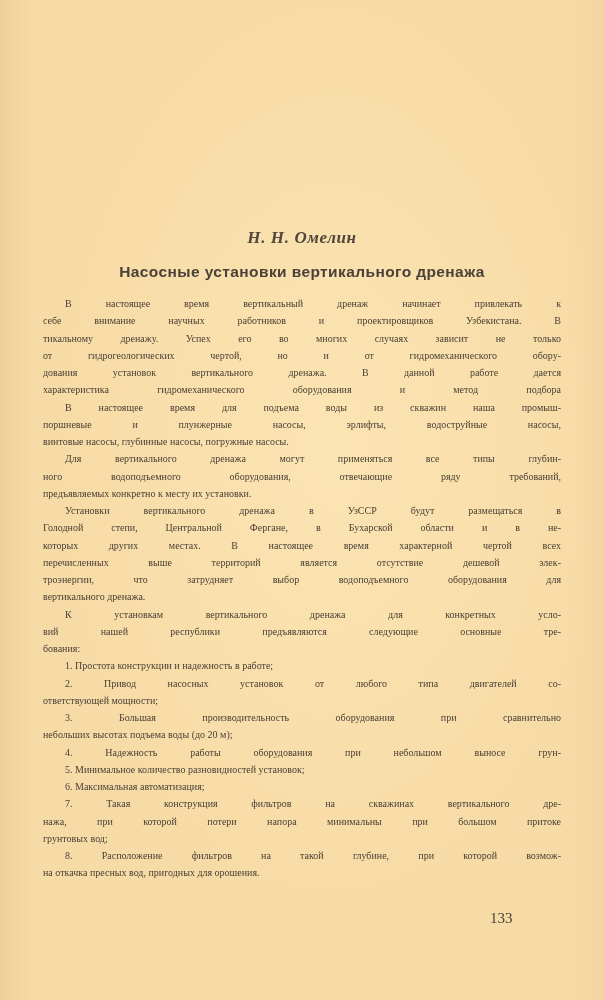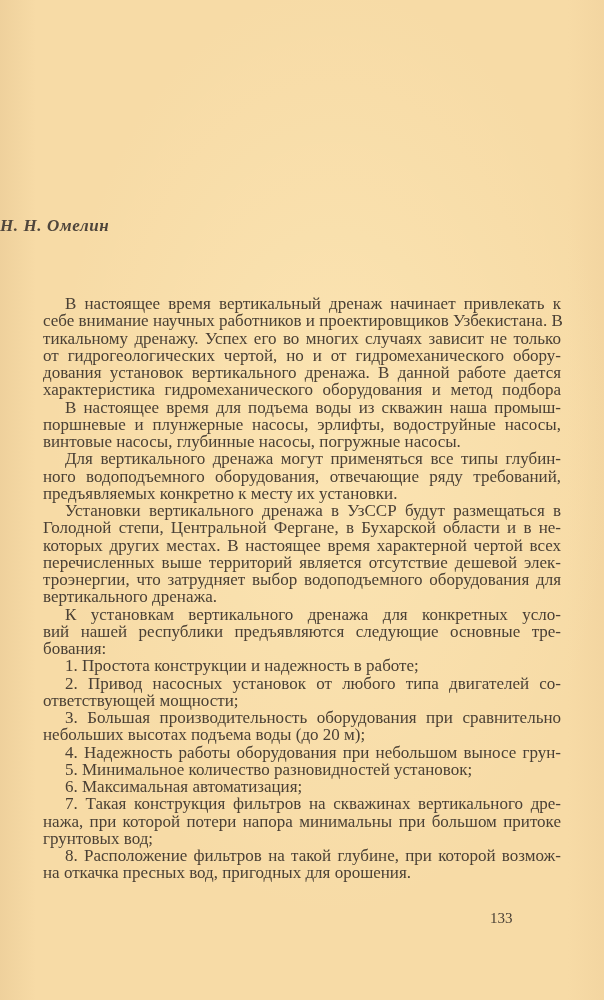--- a/index.html
+++ b/index.html
@@ -8,48 +8,49 @@
       background: #f7dba6;
       background-image:
         radial-gradient(ellipse at 55% 45%, rgba(255,236,190,0.55) 0%, rgba(255,236,190,0) 60%),
         linear-gradient(90deg, rgba(200,160,110,0.18) 0%, rgba(200,160,110,0) 6%, rgba(200,160,110,0) 94%, rgba(220,180,130,0.15) 100%);
       font-family: "Liberation Serif", "DejaVu Serif", serif;
       color: #4a4035;
       position: relative;
     }
     .page { position: absolute; left: 0; top: 0; width: 604px; height: 1000px; }
     .author {
-      position: absolute; top: 216px; left: 0; width: 604px; 
+      position: absolute; top: 228px; left: 0; width: 604px; text-align: center;
       font-style: italic; font-weight: bold; font-size: 17px; letter-spacing: 0.6px;
       color: #4f463c;
     }
     .title {
       position: absolute; top: 263px; left: 0; width: 604px; text-align: center;
       font-family: "Liberation Sans", "DejaVu Sans", sans-serif;
       font-weight: bold; font-size: 15.5px; letter-spacing: 0.4px; color: #4a4238;
     }
     .body-text {
       position: absolute; top: 295px; left: 43px; width: 518px;
-      font-size: 17px; line-height: 17.25px;
+      font-size: 10px; line-height: 17.25px;
     }
     .line {
       display: block; white-space: nowrap; text-align: justify; text-align-last: justify;
       height: 17.25px; overflow: visible;
     }
     .line.last { text-align-last: left; }
     .indent { padding-left: 22px; }
     .pagenum {
       position: absolute; top: 872px; left: 490px; font-size: 15px; color: #4a4035; margin-top: 38px;
     }
   </style>
 </head>
 <body>
 
 <div class="page">
   <div class="author">Н. Н. Омелин</div>
+  <div class="title">Насосные установки вертикального дренажа</div>
   <div class="body-text" id="body-text">
       <span class="line indent">В настоящее время вертикальный дренаж начинает привлекать к</span>
       <span class="line">себе внимание научных работников и проектировщиков Узбекистана. В</span>
       <span class="line">тикальному дренажу. Успех его во многих случаях зависит не только</span>
       <span class="line">от гидрогеологических чертой, но и от гидромеханического обору-</span>
       <span class="line">дования установок вертикального дренажа. В данной работе дается</span>
       <span class="line">характеристика гидромеханического оборудования и метод подбора</span>
       <span class="line indent">В настоящее время для подъема воды из скважин наша промыш-</span>
       <span class="line">поршневые и плунжерные насосы, эрлифты, водоструйные насосы,</span>
       <span class="line last">винтовые насосы, глубинные насосы, погружные насосы.</span>

